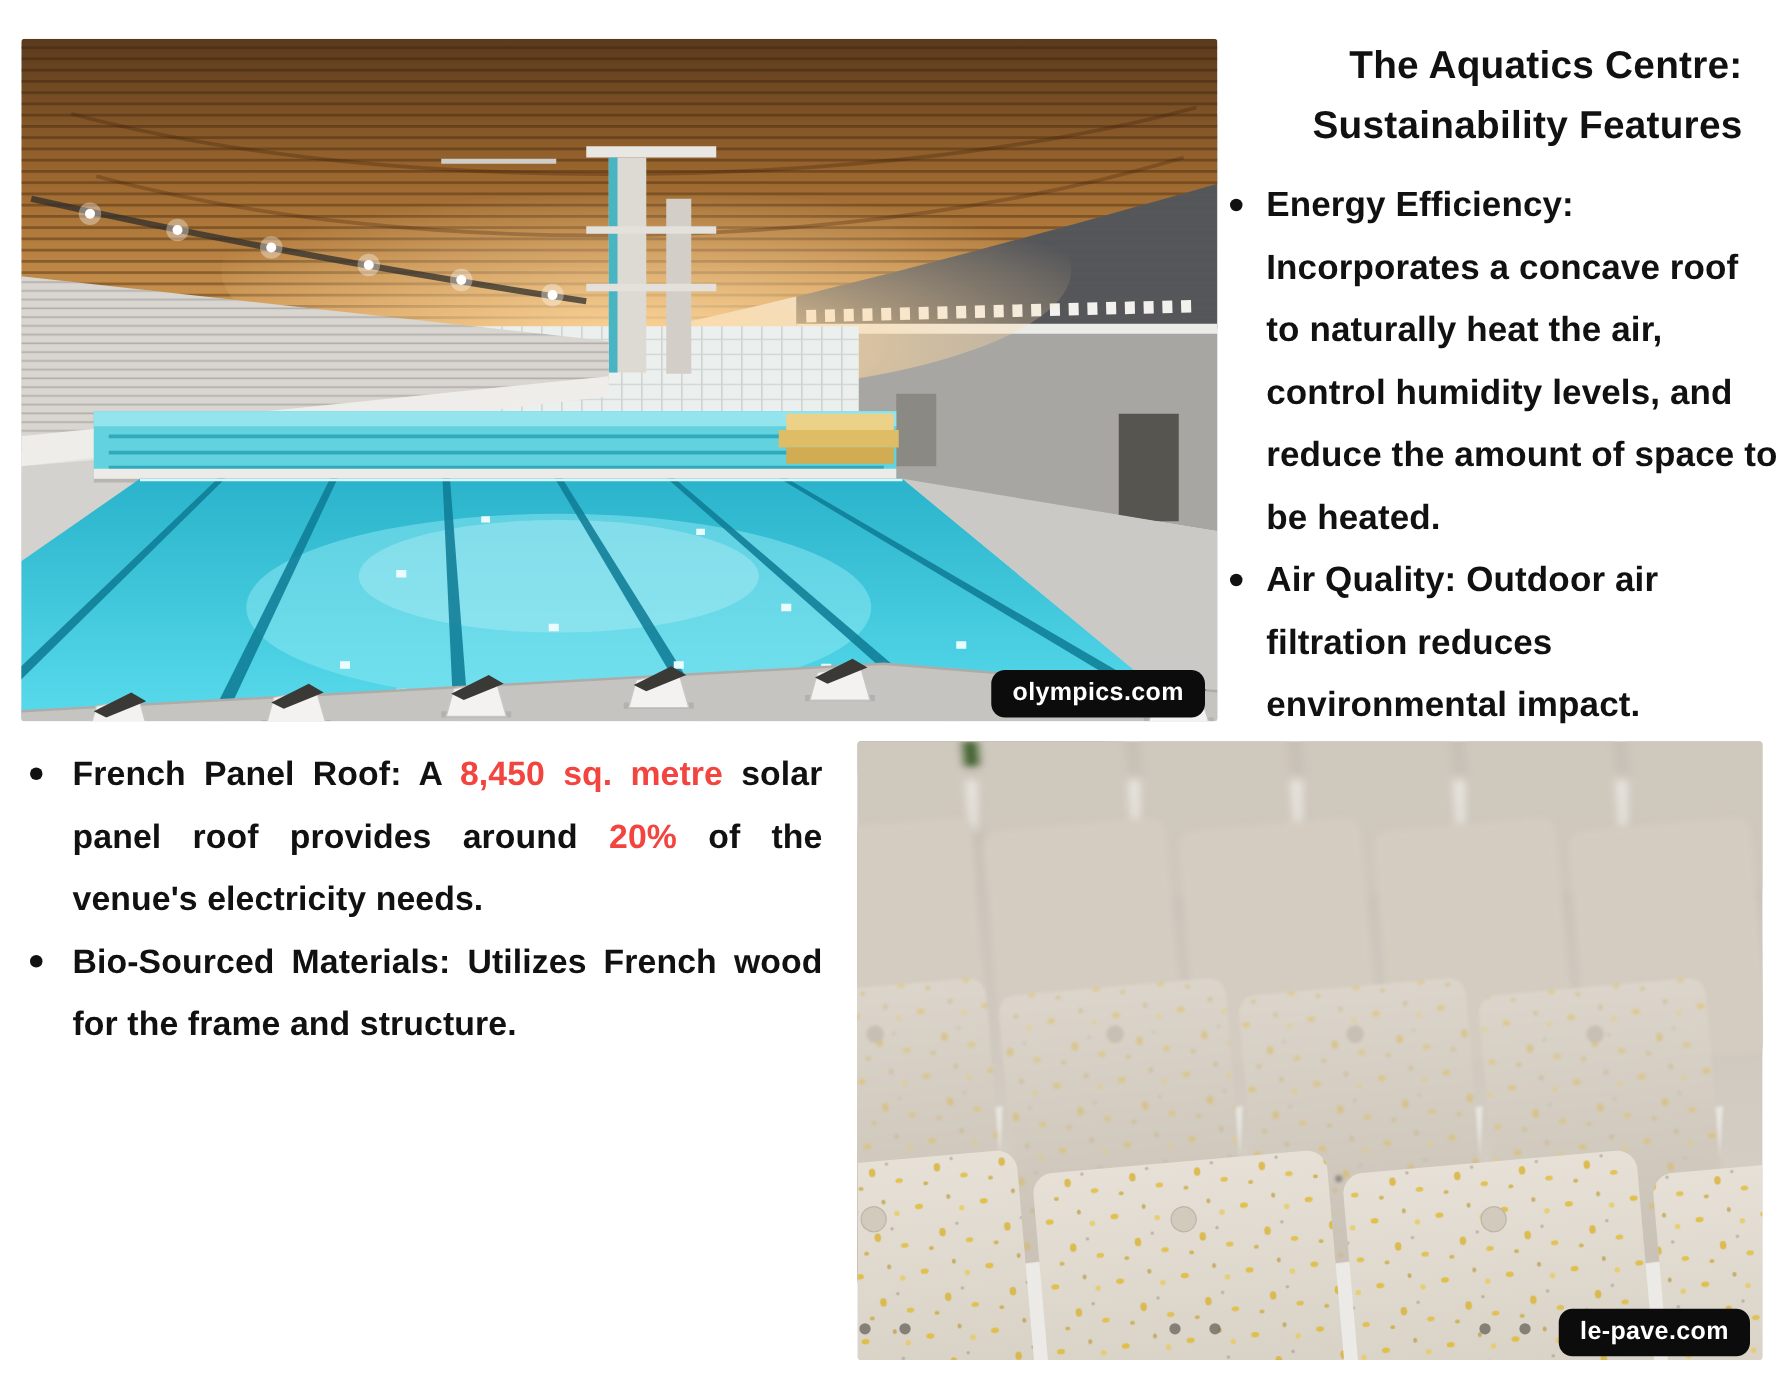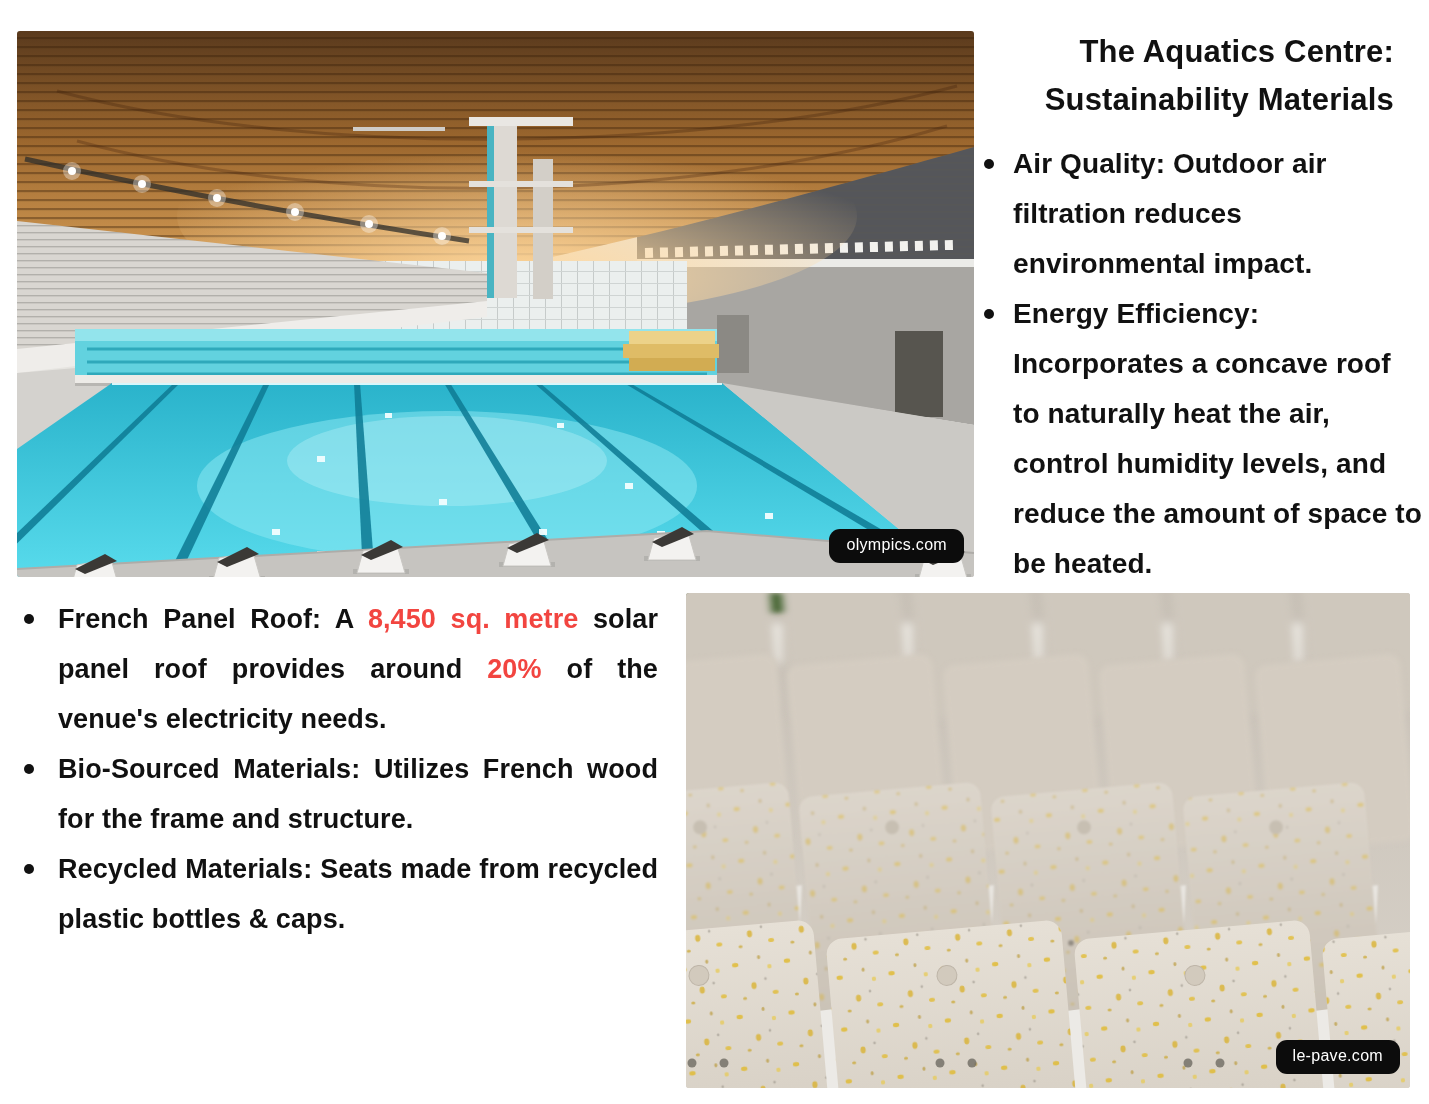--- a/index.html
+++ b/index.html
@@ -5,22 +5,22 @@
   html,body { margin:0; padding:0; background:#ffffff; }
   .page {
     position:relative; width:1429px; height:1104px; background:#ffffff;
     font-family:"Liberation Sans","DejaVu Sans",sans-serif; color:#111111; overflow:hidden;
   }
   .photo { position:absolute; margin:0; overflow:hidden; border-radius:3px; background:#ddd; }
   .photo svg { position:absolute; inset:0; width:100%; height:100%; display:block; }
   .photo-aquatics { left:17px; top:31px; width:957px; height:546px; }
   .photo-seats   { left:686px; top:593px; width:724px; height:495px; }
   .credit {
-    position:absolute; right:10px; bottom:14px; background:#0c0c0c; color:#ffffff;
-    font-size:16px; font-weight:normal; line-height:1; letter-spacing:.3px;
+    position:absolute; right:10px; bottom:3px; background:#0c0c0c; color:#ffffff;
+    font-size:20px; font-weight:bold; line-height:1; letter-spacing:.3px;
     padding:8px 17px 10px; border-radius:11px; white-space:nowrap;
   }
   .title {
     position:absolute; left:980px; top:28px; width:414px; margin:0;
     text-align:right; font-size:31px; line-height:48px; font-weight:bold; letter-spacing:.2px;
   }
   .bullets { position:absolute; list-style:none; margin:0; padding:0; font-weight:bold; letter-spacing:.1px; }
   .bullets li { position:relative; }
   .bullets .dot { position:absolute; width:10px; height:10px; border-radius:50%; background:#111111; top:20px; }
   .bullets-right { left:984px; top:139px; width:438px; font-size:28px; line-height:50px; }
@@ -227,45 +227,41 @@
               <rect x="-10" y="20" width="56" height="5" fill="#9fa09c" opacity="0.5"></rect>
               <polygon points="-6,24 0,2 34,-4 42,24" fill="#f3f2f0" stroke="#c9c7c3" stroke-width="1"></polygon>
               <polygon points="-2,6 28,-9 40,-2 8,11" fill="#3b3936"></polygon>
             </g>
         </g>
       </g>
     </svg>
     <figcaption class="credit">olympics.com</figcaption>
   </figure>
 
-  <h1 class="title"><span>The Aquatics Centre:</span><br><span>Sustainability Materials</span></h1>
+  <h1 class="title"><span>The Aquatics Centre:</span><br><span>Sustainability Features</span></h1>
 
   <ul class="bullets bullets-right">
     <li>
       <span class="dot"></span>
-      <div class="btext"><span>Air Quality: Outdoor air filtration reduces environmental impact.</span></div>
+      <div class="btext"><span>Energy Efficiency: Incorporates a concave roof to naturally heat the air, control humidity levels, and reduce the amount of space to be heated.</span></div>
     </li>
     <li>
       <span class="dot"></span>
-      <div class="btext"><span>Energy Efficiency: Incorporates a concave roof to naturally heat the air, control humidity levels, and reduce the amount of space to be heated.</span></div>
+      <div class="btext"><span>Air Quality: Outdoor air filtration reduces environmental impact.</span></div>
     </li>
   </ul>
 
   <ul class="bullets bullets-left">
     <li>
       <span class="dot"></span>
       <div class="btext"><span>French Panel Roof: A </span><span class="hl">8,450 sq. metre</span><span> solar panel roof provides around </span><span class="hl">20%</span><span> of the venue's electricity needs.</span></div>
     </li>
     <li>
       <span class="dot"></span>
       <div class="btext"><span>Bio-Sourced Materials: Utilizes French wood for the frame and structure.</span></div>
-    </li>
-    <li>
-      <span class="dot"></span>
-      <div class="btext"><span>Recycled Materials: Seats made from recycled plastic bottles &amp; caps.</span></div>
     </li>
   </ul>
 
   <figure class="photo photo-seats">
     <svg viewBox="0 0 724 495" preserveAspectRatio="none">
       <defs>
         <linearGradient id="bgG2" x1="0" y1="0" x2="0" y2="1">
           <stop offset="0" stop-color="#c7c0b6"></stop>
             <stop offset="1" stop-color="#d9d3ca"></stop>
         </linearGradient>

